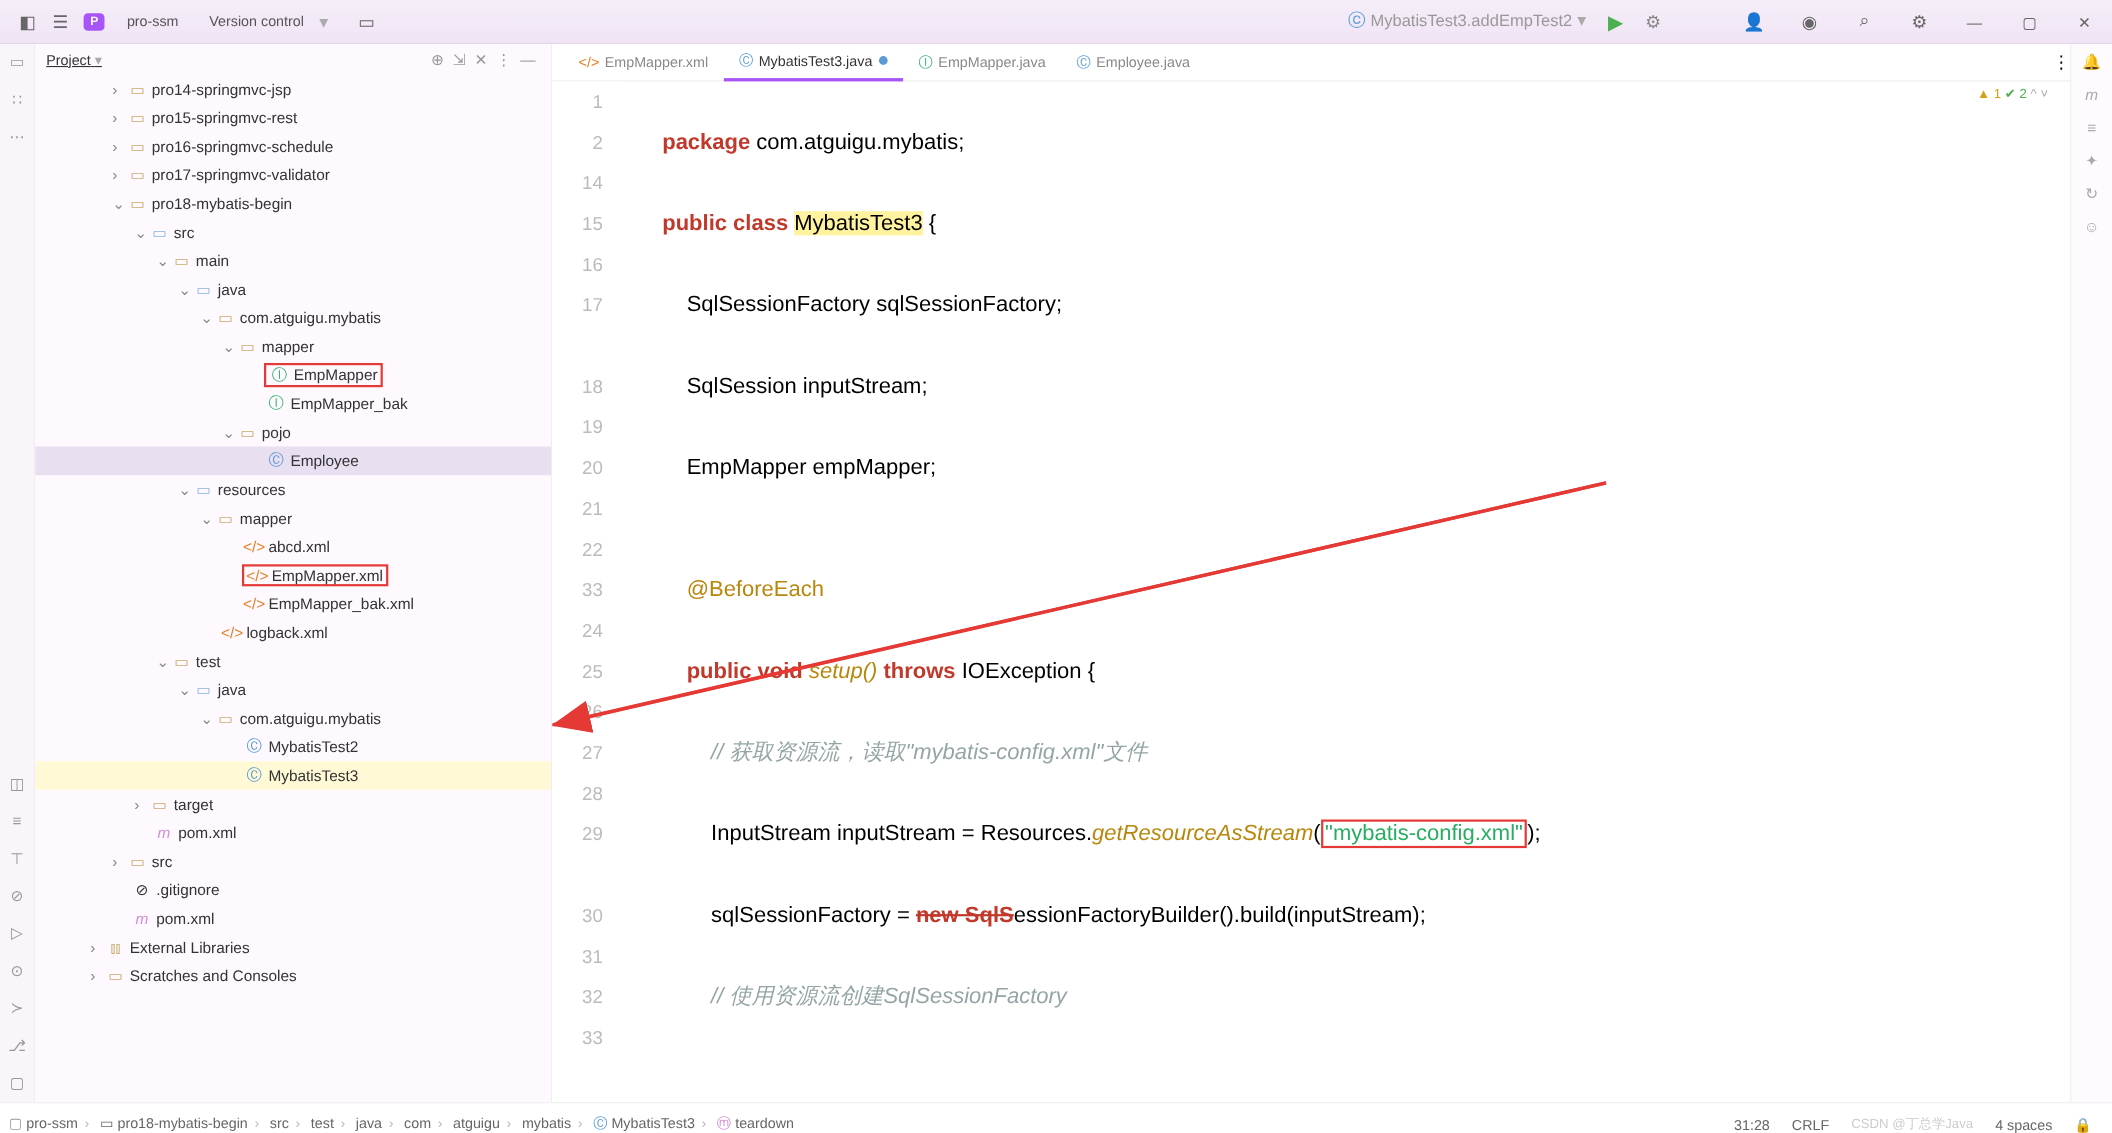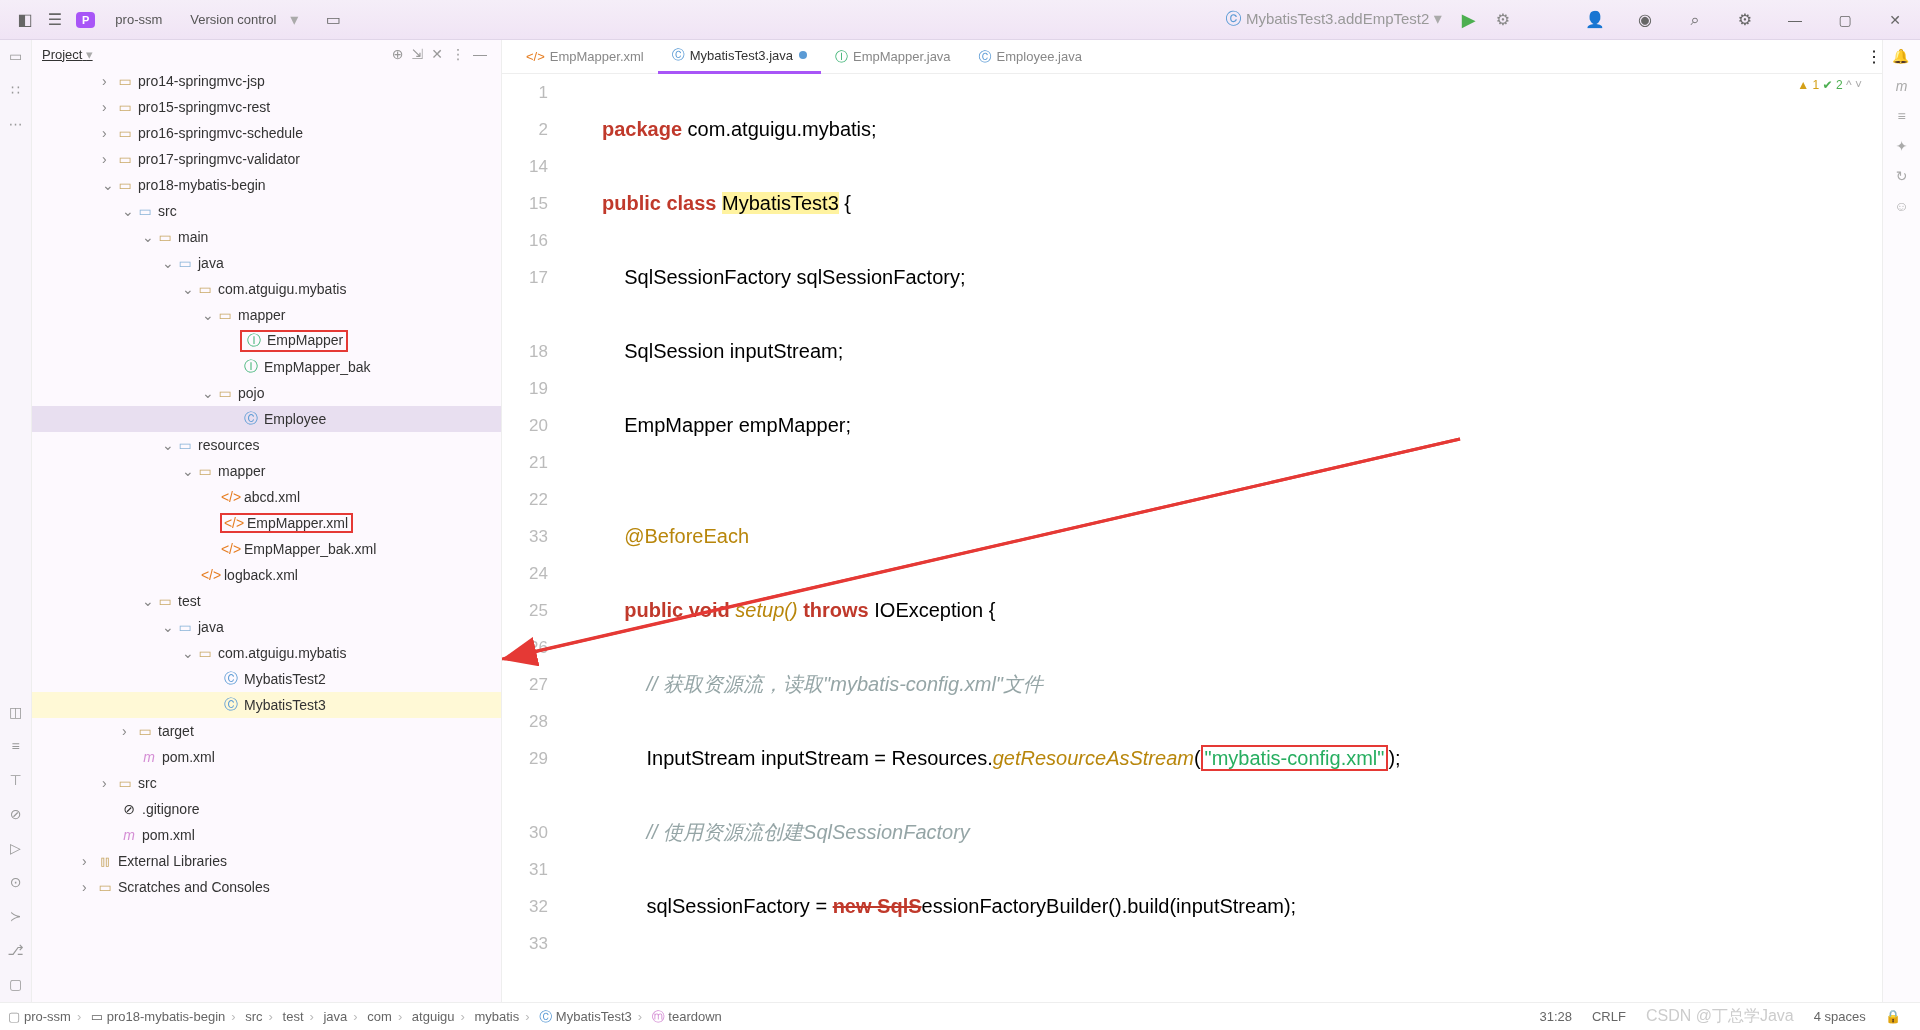--- a/index.html
+++ b/index.html
@@ -50,26 +50,26 @@
 .kw{color:#c0392b; font-weight:600;} .mtd{color:#b8860b; font-style:italic;}
 .str{color:#27ae60;} .cmt{color:#95a5a6; font-style:italic;} .ann{color:#b8860b;}
 .hl-yellow{background:#fff3a0;}
 .redbox-inline { border:2px solid #e53935; padding:0 2px; }
 
 svg.annot { position:absolute; top:0; left:0; pointer-events:none; }
 
 .right-strip { width:38px; background:#fdfbfe; border-left:1px solid #eee; display:flex; flex-direction:column; align-items:center; padding-top:8px; gap:14px; }
 .right-strip .rs { color:#aaa; font-size:14px; }
 
-.statusbar { height:28px; display:flex; align-items:center; border-top:1px solid #eee; font-size:13px; color:#666; padding:0 8px; background:#fff; }
+.statusbar { height:28px; display:flex; align-items:flex-end; border-top:1px solid #eee; font-size:13px; color:#666; padding:0 8px; background:#fff; }
 .bc-item { color:#666; cursor:pointer; }
 .bc-sep { color:#bbb; margin:0 6px; }
 .sb-spacer { flex:1; }
 .sb-item { margin:0 10px; }
-.watermark { color:#ccc; font-size:16px; }
+.watermark { color:#ccc; font-size:12px; }
 .strike{text-decoration:line-through;}
 </style>
 </head>
 <body>
 
 <div class="topbar">
   <span class="icon-btn">◧</span>
   <span class="icon-btn">☰</span>
   <span class="proj-badge">P</span>
   <span class="top-text">pro-ssm</span>
@@ -328,22 +328,22 @@
 <div class="code-line"><span class="kw">package </span><span>com.atguigu.mybatis;</span></div>
 <div class="code-line"><span class="kw">public class </span><span class="hl-yellow">MybatisTest3</span><span> {</span></div>
 <div class="code-line"><span>    SqlSessionFactory sqlSessionFactory;</span></div>
 <div class="code-line"><span>    SqlSession inputStream;</span></div>
 <div class="code-line"><span>    EmpMapper empMapper;</span></div>
 <div class="code-line"><span></span></div>
 <div class="code-line"><span class="ann">    @BeforeEach</span></div>
 <div class="code-line"><span>    </span><span class="kw">public void </span><span class="mtd">setup() </span><span class="kw">throws </span><span>IOException {</span></div>
 <div class="code-line"><span class="cmt">        // 获取资源流，读取"mybatis-config.xml"文件</span></div>
 <div class="code-line"><span>        InputStream inputStream = Resources.</span><span class="mtd">getResourceAsStream</span><span>(</span><span class="redbox-inline str">"mybatis-config.xml"</span><span>);</span></div>
+<div class="code-line"><span>        sqlSessionFactory = </span><span class="kw strike">new SqlS</span><span>essionFactoryBuilder().build(inputStream);</span></div>
 <div class="code-line"><span class="cmt">        // 使用资源流创建SqlSessionFactory</span></div>
-<div class="code-line"><span>        sqlSessionFactory = </span><span class="kw strike">new SqlS</span><span>essionFactoryBuilder().build(inputStream);</span></div>
 
 
 
 
 
 
 <div class="code-line"><span></span></div>
 
 
 

